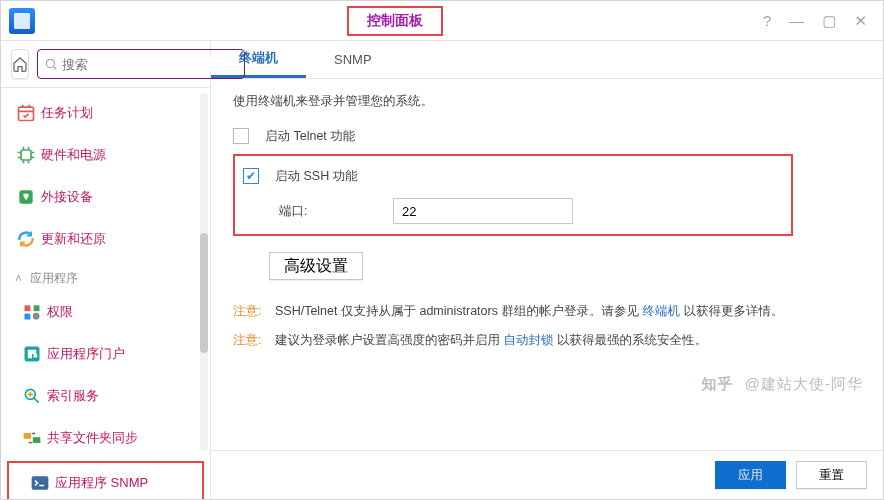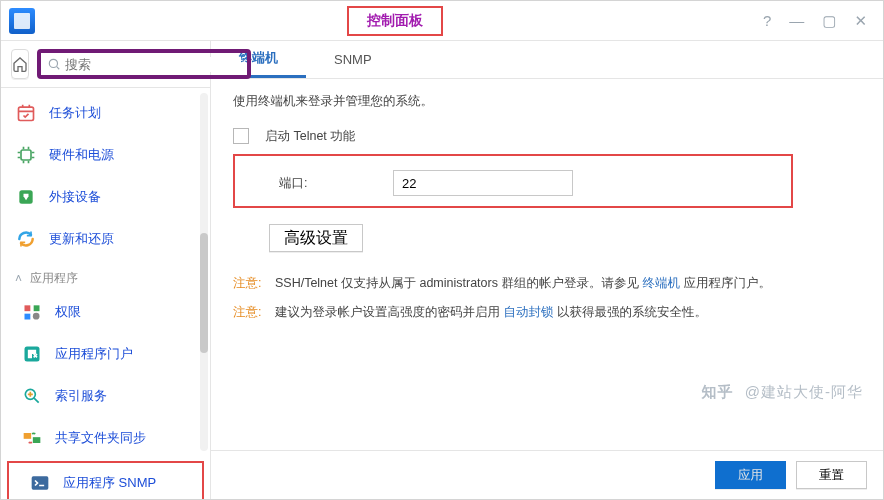--- a/index.html
+++ b/index.html
@@ -9,26 +9,26 @@
   .title-icon { width: 26px; height: 26px; margin: 0 8px; background: linear-gradient(#2d8cff,#1160c9); border-radius: 3px; position: relative; }
   .title-icon::after { content:""; position:absolute; inset:5px; background:#fff; opacity:.85; border-radius:1px; }
   .title-center { flex:1; display:flex; justify-content:center; }
   .title-box { border:2px solid #e34747; padding:4px 18px; color:#a21caf; font-size:14px; font-weight:600; }
   .win-controls { display:flex; align-items:center; gap:18px; padding:0 16px; color:#9aa5af; }
   .win-controls span { font-size:15px; cursor:pointer; }
   .body { display:flex; height: calc(100% - 40px); }
   .sidebar { width: 210px; border-right:1px solid #e5e5e5; display:flex; flex-direction:column; position:relative; }
   .home-search { display:flex; align-items:center; gap:8px; padding:8px 10px; border-bottom:1px solid #e5e5e5; }
   .home-btn { width:30px; height:30px; border:1px solid #dcdcdc; border-radius:4px; box-shadow:0 1px 0 #eee; display:flex; align-items:center; justify-content:center; cursor:pointer; }
-  .search-wrap { flex:1; display:flex; align-items:center; border:4px solid #701a75; border-radius:4px; height:30px; padding:0 6px; color:#9aa5af; }
+  .search-wrap { flex:1; display:flex; align-items:center; border:1px solid #701a75; border-radius:4px; height:30px; padding:0 6px; color:#9aa5af; }
   .search-wrap input { border:none; outline:none; flex:1; font-size:13px; margin-left:4px; color:#333; }
   .scroll-track { position:absolute; right:2px; top:52px; bottom:48px; width:8px; background:#f1f1f1; border-radius:4px; }
   .scroll-thumb { position:absolute; left:0; right:0; top:140px; height:120px; background:#c9c9c9; border-radius:4px; }
   .side-list { flex:1; overflow:hidden; padding:4px 0 0 0; }
-  .side-item { display:flex; align-items:center; gap:12px; height:42px; padding:0 14px; font-size:13px; color:#1d4ed8; cursor:pointer; }
+  .side-item { display:flex; align-items:center; gap:4px; height:42px; padding:0 14px; font-size:13px; color:#be185d; cursor:pointer; }
   .side-item.sub { padding-left:20px; }
   .side-item .icn { width:22px; height:22px; display:flex; align-items:center; justify-content:center; }
   .side-group { display:flex; align-items:center; gap:8px; padding:10px 14px 4px; color:#8a8a8a; font-size:12px; }
   .side-group .chev { color:#9aa5af; font-size:12px; }
   .side-item.active-box { border:2px solid #e34747; margin:2px 6px 6px 6px; height:44px; }
 
   .main { flex:1; display:flex; flex-direction:column; }
   .tabs { display:flex; border-bottom:1px solid #e5e5e5; height:38px; }
   .tab { display:flex; align-items:center; padding:0 28px; font-size:13px; color:#555; cursor:pointer; }
   .tab.active { color:#2b6fbf; border-bottom:3px solid #2b6fbf; font-weight:600; }
@@ -43,21 +43,21 @@
   .port-row { display:flex; align-items:center; gap:14px; margin-top:8px; margin-left:36px; }
   .port-row label { width:100px; }
   .port-row input { width:180px; height:26px; border:1px solid #c8c8c8; padding:0 8px; font-size:13px; }
   .adv-btn { margin:6px 0 14px 36px; height:28px; padding:0 14px; border:1px solid #c8c8c8; background:#fff; cursor:pointer; font-size:16px; box-shadow:0 1px 0 #eee; }
   .note { margin:6px 0; line-height:1.8; }
   .note .nlabel { color:#e58a1f; margin-right:10px; }
   .note a { color:#2b6fbf; text-decoration:none; }
   .footer { display:flex; justify-content:flex-end; gap:10px; padding:10px 16px; border-top:1px solid #e5e5e5; }
   .btn { height:28px; padding:0 22px; border:1px solid #c8c8c8; background:#fff; cursor:pointer; font-size:12.5px; box-shadow:0 1px 0 #eee; }
   .btn.primary { background:#0f6fcf; color:#e5e5e5; border-color:#0f6fcf; }
-  .watermark { position:absolute; right:20px; bottom:48px; color:#b5bec7; font-size:15px; letter-spacing:1px; pointer-events:none; }
+  .watermark { position:absolute; right:20px; bottom:56px; color:#b5bec7; font-size:15px; letter-spacing:1px; pointer-events:none; }
   .watermark .zh { font-weight:600; margin-right:6px; }
 </style>
 </head>
 <body>
 
 <div class="window">
   <div class="titlebar">
     <div class="title-icon"></div>
     <div class="title-center">
       <div class="title-box">控制面板</div>
@@ -195,33 +195,37 @@
       </div>
       <div class="content">
         <div class="desc">使用终端机来登录并管理您的系统。</div>
 
         <div class="chk-row wide">
           <span class="chk"></span>
           <span>启动 Telnet 功能</span>
         </div>
 
         <div class="group-red">
+          <div class="chk-row wide">
+            <span class="chk checked"></span>
+            <span>启动 SSH 功能</span>
+          </div>
           <div class="port-row">
             <label>端口:</label>
             <input type="text" value="22" style="">
           </div>
         </div>
 
         <button class="adv-btn">高级设置</button>
 
         <div class="note">
           <span class="nlabel">注意:</span>
           <span>SSH/Telnet 仅支持从属于 administrators 群组的帐户登录。请参见 </span>
           <a href="#">终端机</a>
-          <span> 应用程序门户。</span>
+          <span> 以获得更多详情。</span>
         </div>
         <div class="note">
           <span class="nlabel">注意:</span>
           <span>建议为登录帐户设置高强度的密码并启用 </span>
           <a href="#">自动封锁</a>
           <span> 以获得最强的系统安全性。</span>
         </div>
 
         <div class="watermark">
           <span class="zh">知乎</span>

